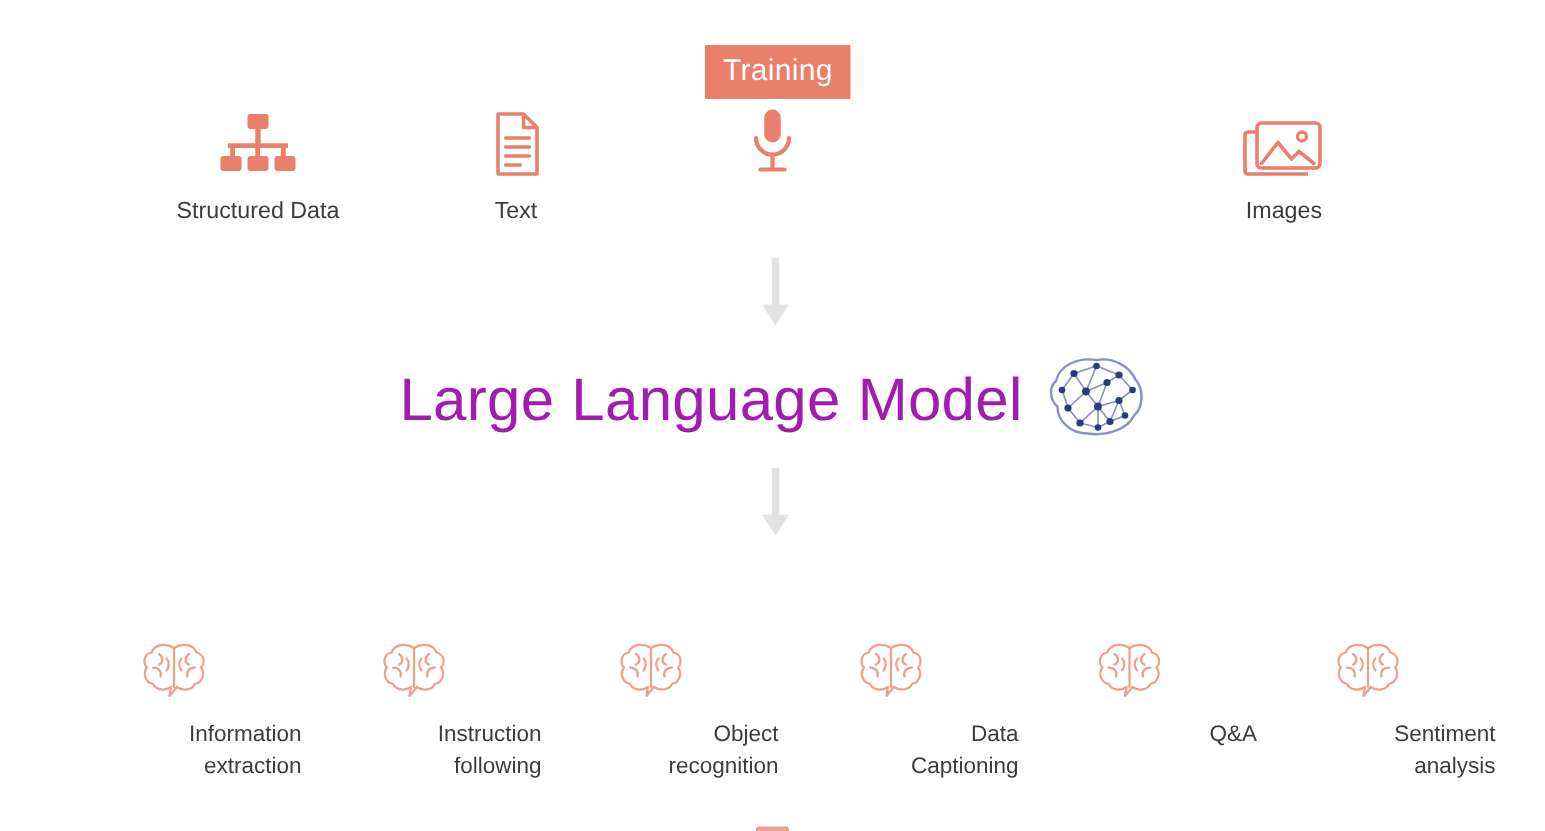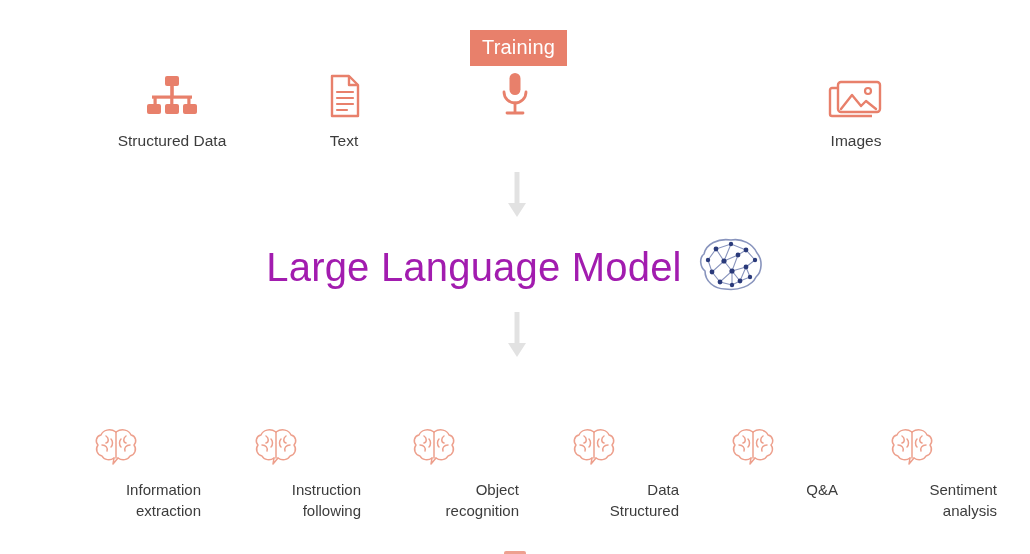--- a/index.html
+++ b/index.html
@@ -352,21 +352,21 @@
             <path d="M8 18 C12 18 14 21 13 24"></path>
             <path d="M32 9 C29 11 29 15 32 16"></path>
             <path d="M36 18 C32 18 30 21 31 24"></path>
             <path d="M17 12 C19 14 19 18 17 20"></path>
             <path d="M27 12 C25 14 25 18 27 20"></path>
           </g>
         </svg>
       </div>
       <div class="task-label">
         <span>Data</span>
-        <span>Structured</span>
+        <span>Captioning</span>
       </div>
     </div>
 
     <div class="task-item" style="left:912px">
       <div class="task-icon">
         <svg width="44" height="38" viewBox="0 0 44 38">
           <g fill="none" stroke="#eda08d" stroke-width="1.5" stroke-linecap="round" stroke-linejoin="round">
             <path d="M22 5 C16 1 9 3 7 8 C2 9 1 15 4 18 C1 22 3 28 8 29 C10 33 16 34 20 31"></path>
             <path d="M22 5 C28 1 35 3 37 8 C42 9 43 15 40 18 C43 22 41 28 36 29 C34 33 28 34 24 31"></path>
             <path d="M22 5 L22 31"></path>

